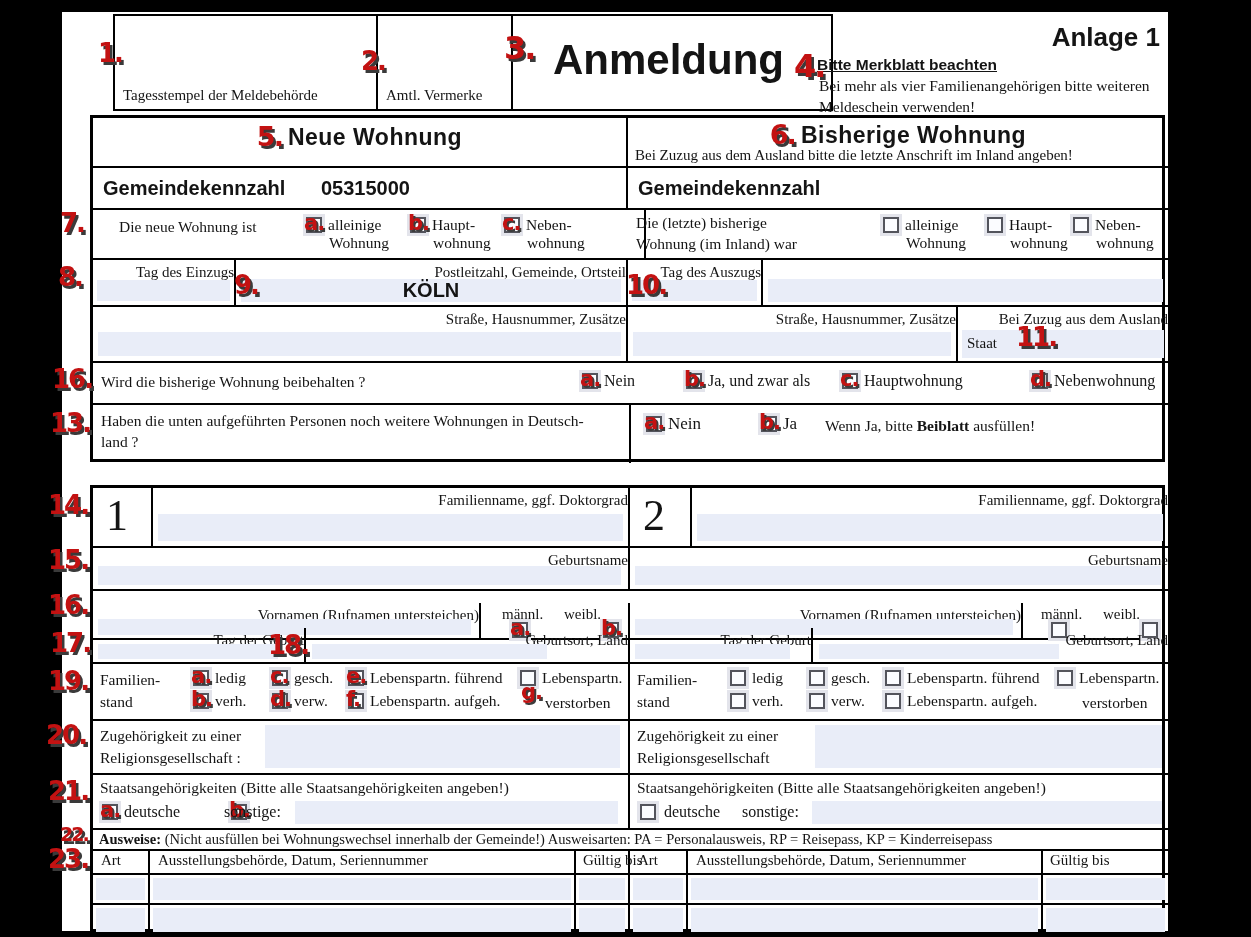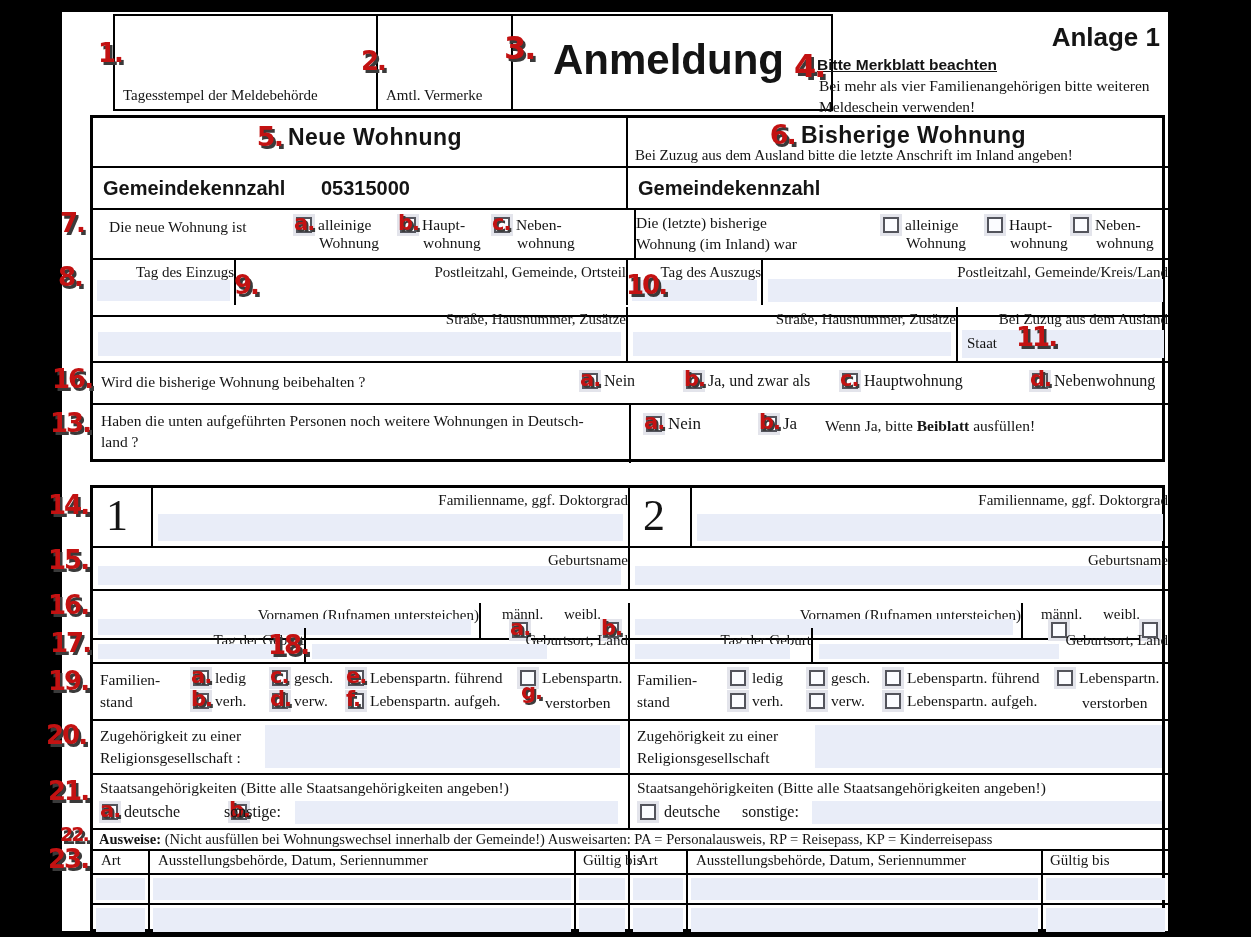--- a/index.html
+++ b/index.html
@@ -80,21 +80,21 @@
       <div class="cell br" style="left:0;top:0;width:535px;height:40px">
         <span class="abs gkz" style="left:10px;top:9px">Gemeindekennzahl</span>
         <span class="abs gkz" style="left:228px;top:9px;font-weight:700">05315000</span>
       </div>
       <div class="cell" style="left:535px;top:0;width:540px;height:40px">
         <span class="abs gkz" style="left:10px;top:9px">Gemeindekennzahl</span>
       </div>
     </div>
 
     <div class="cell bb" style="left:0;top:92px;width:1075px;height:50px">
-      <div class="cell br" style="left:8px;top:0;width:535px;height:48px">
+      <div class="cell br" style="left:18px;top:0;width:535px;height:48px">
         <span class="abs olbl" style="left:8px;top:8px">Die neue Wohnung ist</span>
         <div class="abs" style="left:192px;top:6px">
           <span class="cbm"><span class="cb"></span><i class="ltr">a.</i></span><span class="olbl">alleinige</span>
           <div class="olbl" style="padding-left:26px">Wohnung</div>
         </div>
         <div class="abs" style="left:296px;top:6px">
           <span class="cbm"><span class="cb"></span><i class="ltr">b.</i></span><span class="olbl">Haupt-</span>
           <div class="olbl" style="padding-left:26px">wohnung</div>
         </div>
         <div class="abs" style="left:390px;top:6px">
@@ -113,34 +113,34 @@
           <span class="cbm"><span class="cb"></span></span><span class="olbl">Haupt-</span>
           <div class="olbl" style="padding-left:26px">wohnung</div>
         </div>
         <div class="abs" style="left:442px;top:6px">
           <span class="cbm"><span class="cb"></span></span><span class="olbl">Neben-</span>
           <div class="olbl" style="padding-left:26px">wohnung</div>
         </div>
       </div>
     </div>
 
-    <div class="cell bb" style="left:0;top:142px;width:1075px;height:57px">
+    <div class="cell bb" style="left:0;top:142px;width:1075px;height:47px">
       <div class="cell br" style="left:0;top:0;width:143px;height:45px">
         <span class="lbl lbl-pad">Tag des Einzugs</span>
         <div class="fld" style="left:4px;right:4px;bottom:4px;height:21px"></div>
       </div>
       <div class="cell br" style="left:143px;top:0;width:392px;height:45px">
         <span class="lbl lbl-pad">Postleitzahl, Gemeinde, Ortsteil</span>
+        <div class="fld sans" style="left:5px;right:5px;bottom:3px;height:23px;text-align:center;font-weight:700;font-size:20px;line-height:23px">KÖLN</div>
       </div>
       <div class="cell br" style="left:535px;top:0;width:135px;height:45px">
         <span class="lbl lbl-pad">Tag des Auszugs</span>
         <div class="fld" style="left:4px;right:4px;bottom:4px;height:21px"></div>
       </div>
       <div class="cell" style="left:670px;top:0;width:405px;height:45px">
-        <span class="lbl lbl-pad">Postleitzahl, Gemeinde/Kreis/Land</span>
         <div class="fld" style="left:5px;right:5px;bottom:3px;height:23px"></div>
       </div>
     </div>
 
     <div class="cell bb" style="left:0;top:189px;width:1075px;height:56px">
       <div class="cell br" style="left:0;top:0;width:535px;height:54px">
         <span class="lbl lbl-pad">Straße, Hausnummer, Zusätze</span>
         <div class="fld" style="left:5px;right:5px;bottom:5px;height:24px"></div>
       </div>
       <div class="cell br" style="left:535px;top:0;width:330px;height:54px">

